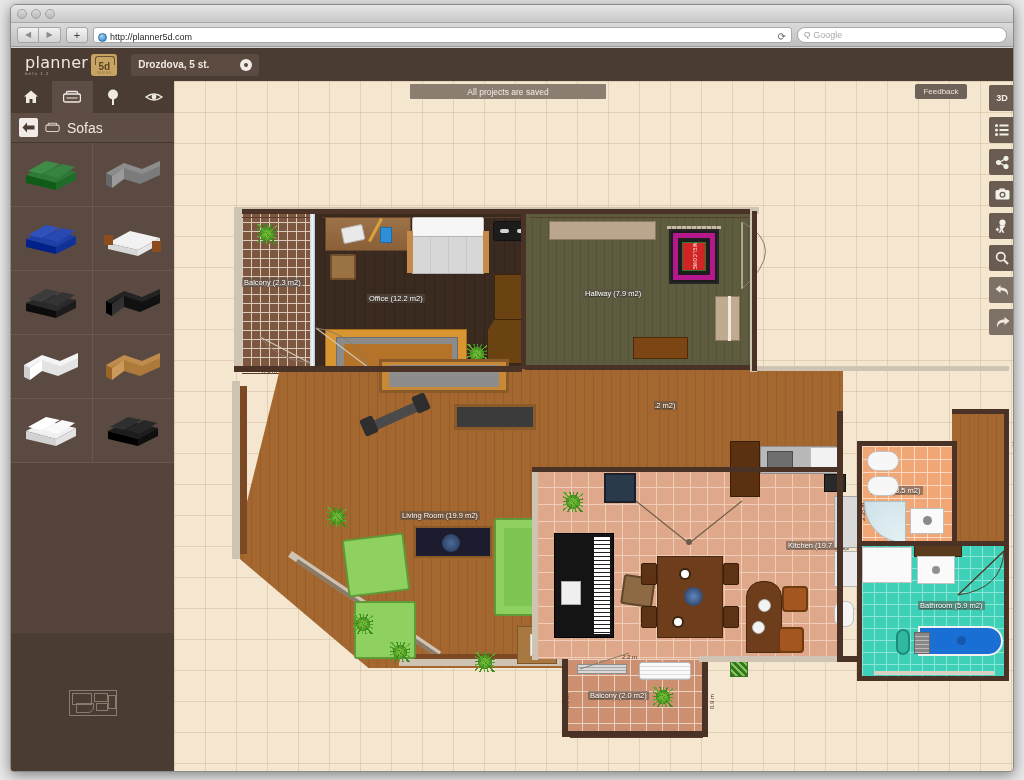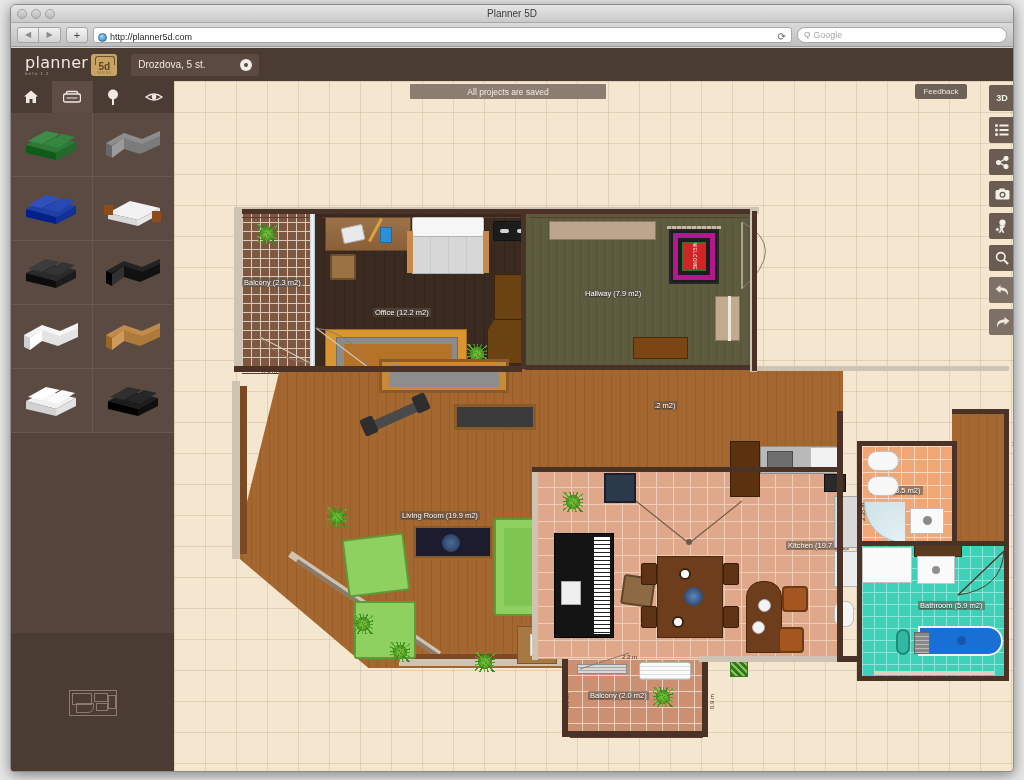--- a/index.html
+++ b/index.html
@@ -104,21 +104,21 @@
   .logo-badge small{
     position:absolute;bottom:1px;left:0;right:0;text-align:center;font-size:3px;color:#8a6d3e;letter-spacing:.5px;
   }
 
   .project-chip {
     margin-left:14px; height:22px; min-width:128px;
     background:#5b4a40; border-radius:3px;
     display:flex; align-items:center; justify-content:space-between;
     padding:0 7px; gap:16px;
   }
-  .project-chip .name { font-size:10px; color:#f0e9e2; font-weight:normal;text-align:right; }
+  .project-chip .name { font-size:10px; color:#f0e9e2; font-weight:bold;text-align:right; }
   .gear {
     width:12px;height:12px;border-radius:50%;background:#f2ece6;
     position:relative; flex:0 0 auto;
   }
   .gear::after{content:"";position:absolute;left:4px;top:4px;width:4px;height:4px;border-radius:50%;background:#5b4a40;}
 
   .header-nav { margin-left:auto; display:flex; align-items:center; gap:20px; padding-right:12px; }
   .hnav-item { font-size:11px; color:#ded3c9; white-space:nowrap; }
   .hn-dot {
     width:12px;height:12px;border-radius:50%;border:1.5px solid #cfc2b6;
@@ -259,21 +259,20 @@
 <body>
 
 <div id="os-window">
 
   <div class="titlebar">
     <div class="traffic">
       <span></span>
       <span></span>
       <span></span>
     </div>
-    <div class="title-text">Planner 5D</div>
   </div>
 
   <div class="toolbar">
     <div class="nav-group">
       <div class="nav-btn">◀</div>
       <div class="nav-btn">▶</div>
     </div>
     <div class="plus-btn">+</div>
     <div class="urlbar">
       <span class="globe"></span>
@@ -328,20 +327,32 @@
             </svg>
         </div>
         <div class="tool-tab">
           <svg width="18" height="12" viewBox="0 0 18 12">
               <path d="M1 6 Q9 0 17 6 Q9 12 1 6Z" fill="none" stroke="#f0e9e2" stroke-width="1.4"></path>
               <circle cx="9" cy="6" r="2.4" fill="#f0e9e2"></circle>
             </svg>
         </div>
       </div>
 
+      <div class="cat-header">
+        <span class="back-btn">
+          <svg width="13" height="11" viewBox="0 0 13 11">
+              <path d="M5 0.5 L0.5 5.5 L5 10.5 V7.5 H12.5 V3.5 H5 Z" fill="#4a3b33"></path>
+            </svg>
+        </span>
+        <svg width="15" height="11" viewBox="0 0 18 14">
+            <rect x="0.5" y="4" width="17" height="8" rx="2" fill="none" stroke="#d9d0c8" stroke-width="1.4"></rect>
+            <path d="M3.5 4 V2.5 a1 1 0 0 1 1-1 h9 a1 1 0 0 1 1 1 V4" fill="none" stroke="#d9d0c8" stroke-width="1.4"></path>
+          </svg>
+        <span class="cat-title">Sofas</span>
+      </div>
 
       <div class="grid" id="sofa-grid">
           <div class="cell">
             <svg width="62" height="40" viewBox="0 0 62 40">
               <path d="M6 20 L26 10 L56 17 L36 28 Z" fill="#2d7a37"></path>
               <path d="M6 20 L6 28 L36 35 L36 28 Z" fill="rgb(15,92,25)"></path>
               <path d="M36 28 L56 17 L56 25 L36 35 Z" fill="rgb(31,108,41)"></path>
               <path d="M8 16 L26 6 L40 9 L22 19 Z" fill="rgb(63,140,73)"></path>
               <path d="M24 19 L42 9 L55 12 L38 23 Z" fill="rgb(55,132,65)"></path>
             </svg>
@@ -513,21 +524,21 @@
         <div class="lbl" style="left:68px;top:197px;">Balcony (2.3 m2)</div>
         <div class="dim" style="left:88px;top:128px;">0.9 m</div>
         <div class="dim" style="left:88px;top:288px;">0.9 m</div>
         <div class="dimline" style="left:68px;top:136px;width:68px;height:1px;"></div>
         <div class="dimline" style="left:68px;top:292px;width:68px;height:1px;"></div>
 
         <div class="wall" style="left:136px;top:132px;width:5px;height:155px;background:linear-gradient(to right,#cfd8dd,#eef3f6,#b9c6cd);"></div>
 
         <div class="room" style="left:141px;top:132px;width:210px;height:155px;
              background:repeating-linear-gradient(to right,#3a2a20 0 9px,#33241b 9px 10px);"></div>
-        <div class="lbl" style="left:199px;top:213px;margin-top:14px;">Office (12.2 m2)</div>
+        <div class="lbl" style="left:193px;top:213px;">Office (12.2 m2)</div>
         <div class="dim" style="left:235px;top:128px;">4.6 m</div>
         <div class="dimline" style="left:148px;top:136px;width:198px;height:1px;"></div>
         <div class="dim" style="left:222px;top:290px;">2.3 m</div>
         <div class="dim" style="left:313px;top:290px;">0.65 m</div>
         <div class="dim v" style="left:346px;top:240px;">2.6 m</div>
         <div class="dim v" style="left:346px;top:288px;">0.45 m</div>
 
         <div class="obj" style="left:151px;top:136px;width:86px;height:34px;background:linear-gradient(#9d7249,#8a6039);border:1px solid #6b482b;"></div>
         <div class="obj" style="left:168px;top:145px;width:22px;height:16px;background:#e9e9e9;border:1px solid #b9b9b9;transform:rotate(-12deg);border-radius:2px;"></div>
         <div class="obj" style="left:200px;top:136px;width:3px;height:26px;background:#d9a23c;transform:rotate(28deg);"></div>

